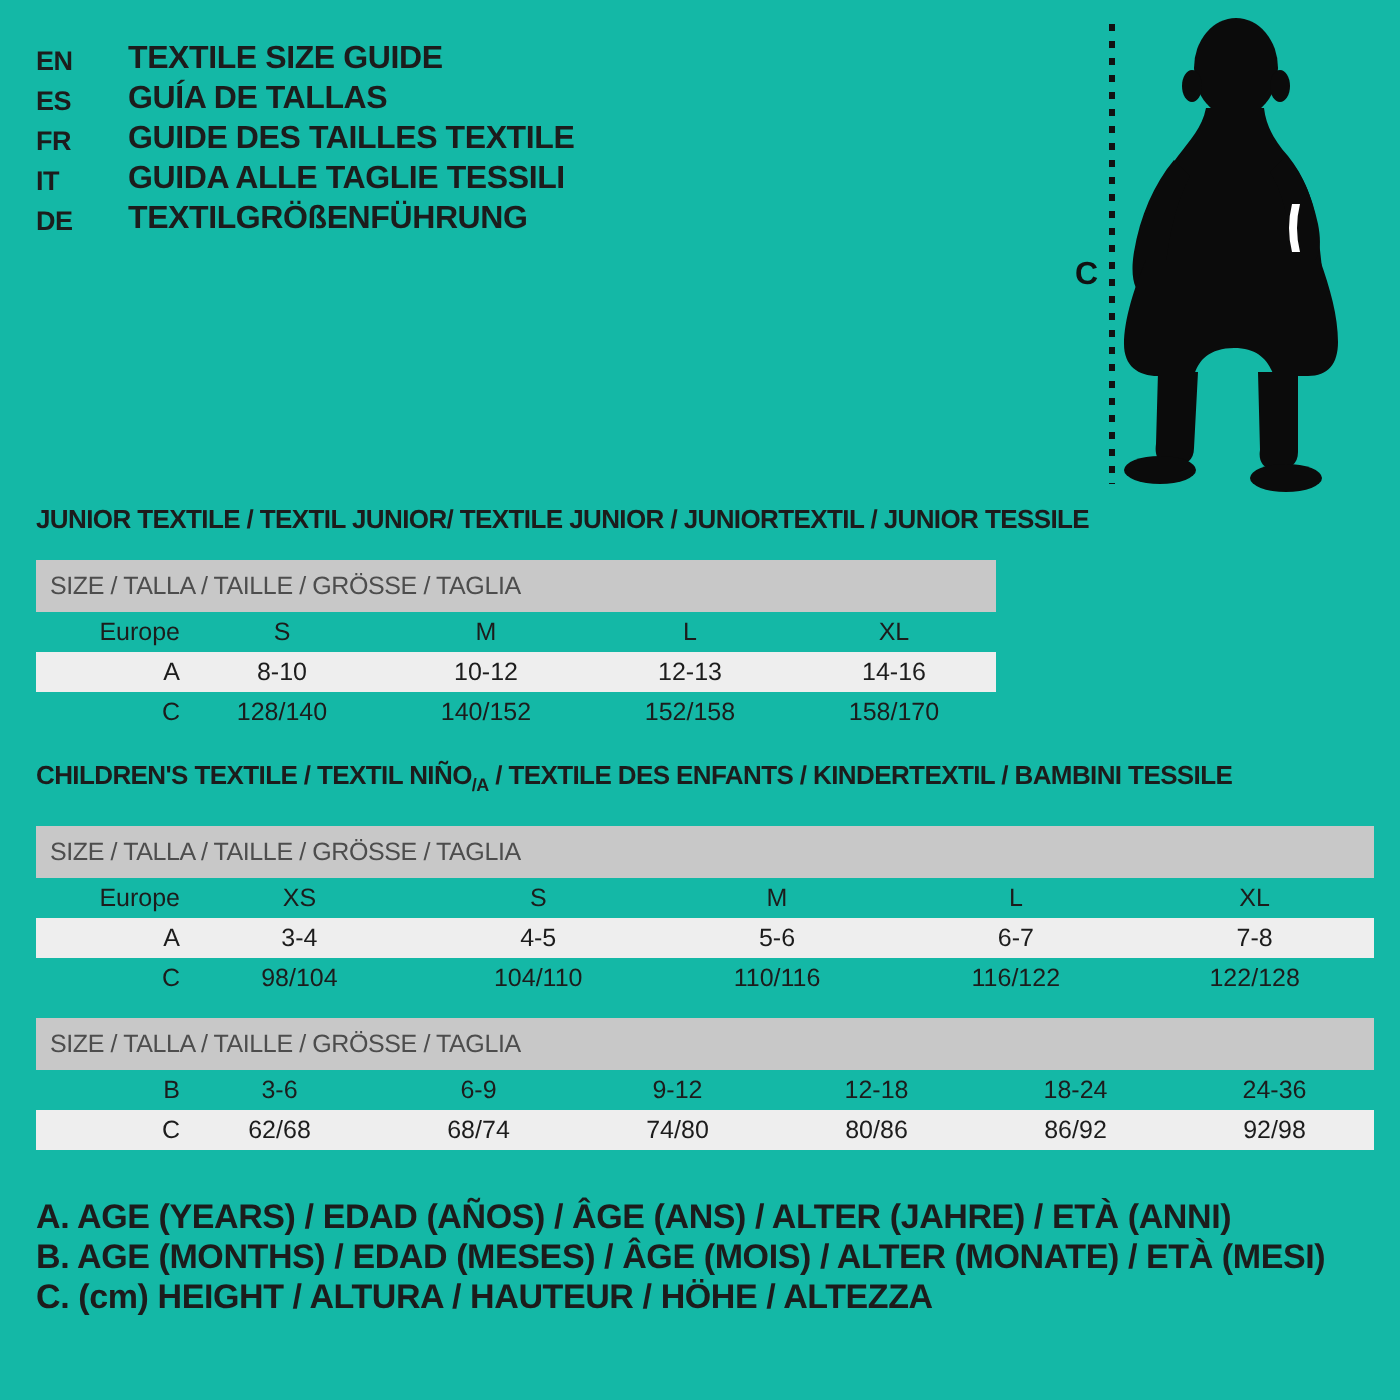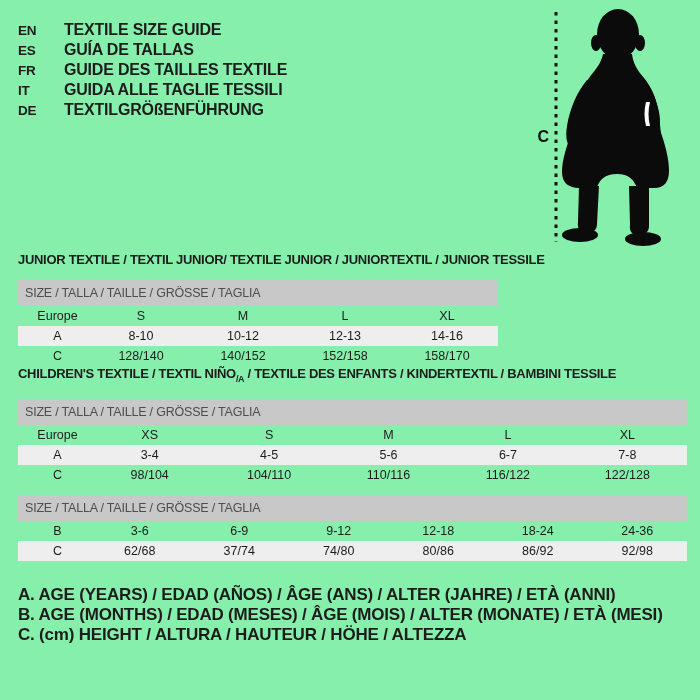--- a/index.html
+++ b/index.html
@@ -4,21 +4,21 @@
 <style>
   html, body { margin: 0; padding: 0; background: #ffffff; }
   .page {
     position: relative;
     width: 700px;
     height: 700px;
     box-sizing: border-box;
     padding: 14px 13px 0 18px;
     font-family: "Liberation Sans", sans-serif;
     color: var(--text, #1c1c1c);
-    background: #86efac;
+    background: #14b8a6;
     overflow: hidden;
   }
 
   
   .lang-list { margin-top: 6px; }
   .lang-row { display: flex; height: 20px; align-items: center; }
   .lang-code {
     width: 46px; font-weight: bold; font-size: 13.5px; letter-spacing: -0.2px;
   }
   .lang-label { font-weight: bold; font-size: 16px; letter-spacing: -0.2px; }
@@ -31,36 +31,36 @@
   .figure svg { display: block; }
 
   
   .tbl-title {
     font-weight: bold; font-size: 13px; letter-spacing: -0.3px;
     line-height: 16px; margin-bottom: 12px; white-space: nowrap;
   }
   .tbl-title .sub { font-size: 9px; vertical-align: sub; }
   .sec-junior { margin-top: 132px; }
   .sec-junior .tblbox { width: 480px; }
-  .sec-children { margin-top: 0; }
+  .sec-children { margin-top: 14px; }
   .sec-babies { margin-top: 10px; }
   .sec-babies .tbl-title { line-height: 18px; margin-bottom: 10px; }
   .tblbox { width: 100%; }
 
   .size-bar {
     height: 26px; background: var(--header-bg, #c8c8c8);
     color: var(--header-text, #4d4d4d);
     font-size: 12.5px; letter-spacing: -0.2px;
     display: flex; align-items: center; padding-left: 7px; box-sizing: border-box;
   }
   .grid { width: 100%; }
   .row { display: flex; height: 20px; align-items: center; font-size: 12.5px; }
   .row.shaded { background: var(--row-alt, #eeeeee); }
   .cell { flex: 1; text-align: center; white-space: nowrap; }
-  .cell.label { flex: 0 0 72px; text-align: center; padding-left: 7px; box-sizing: border-box; }
+  .cell.label { flex: 0 0 72px; text-align: right; padding-left: 7px; box-sizing: border-box; }
 
   
   .legend { margin-top: 24px; }
   .legend-line {
     font-weight: bold; font-size: 17px; letter-spacing: -0.2px;
     height: 20px; line-height: 20px; white-space: nowrap;
   }
 </style>
 </head>
 <body>
@@ -192,21 +192,21 @@
             <div class="cell">3-6</div>
             <div class="cell">6-9</div>
             <div class="cell">9-12</div>
             <div class="cell">12-18</div>
             <div class="cell">18-24</div>
             <div class="cell">24-36</div>
           </div>
           <div class="row shaded">
             <div class="cell label">C</div>
             <div class="cell">62/68</div>
-            <div class="cell">37/74</div>
+            <div class="cell">68/74</div>
             <div class="cell">74/80</div>
             <div class="cell">80/86</div>
             <div class="cell">86/92</div>
             <div class="cell">92/98</div>
           </div>
         </div>
     </div>
   </section>
 
   <div class="legend" id="legend">

